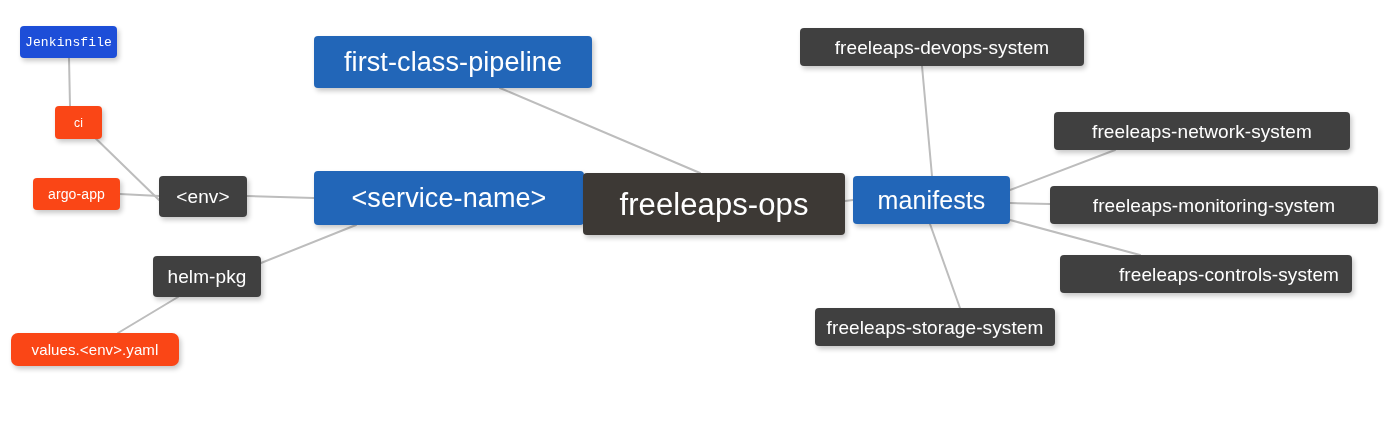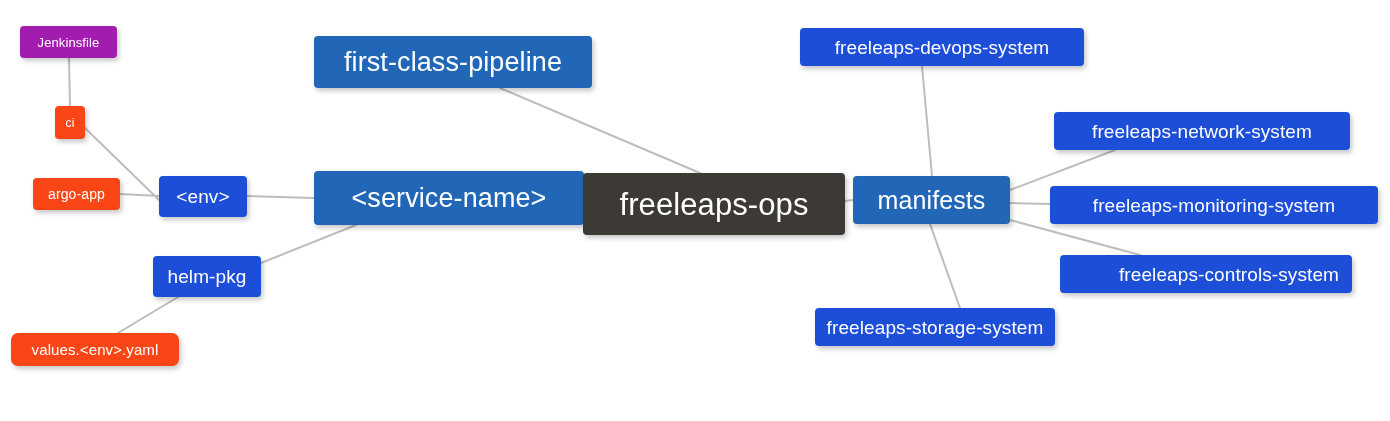--- a/index.html
+++ b/index.html
@@ -19,23 +19,23 @@
     color:#ffffff;
     border-radius:4px;
     white-space:nowrap;
     text-align:center;
     box-shadow:2px 3px 5px rgba(0,0,0,0.22);
     line-height:1;
     letter-spacing:0.1px;
     user-select:none;
   }
   
-  .c-orange{background:#a21caf;}
+  .c-orange{background:#1d4ed8;font-family:Liberation Mono, monospace;}
   .c-red{background:#FA4616;}
-  .c-green{background:#1d4ed8;}
+  .c-green{background:#404040;}
   .c-blue{background:#2266B8;}
   .c-dark{background:#3D3935;}
 </style>
 </head>
 <body>
 
 <div id="canvas">
   <svg id="edges" viewBox="0 0 1390 421" xmlns="http://www.w3.org/2000/svg">
       <line x1="69" y1="58" x2="70" y2="106" stroke="#bdbdbd" stroke-width="2" stroke-linecap="round"></line>
       <line x1="85" y1="128" x2="159" y2="200" stroke="#bdbdbd" stroke-width="2" stroke-linecap="round"></line>
@@ -49,21 +49,21 @@
       <line x1="932" y1="176" x2="922" y2="66" stroke="#bdbdbd" stroke-width="2" stroke-linecap="round"></line>
       <line x1="1010" y1="190" x2="1115" y2="150" stroke="#bdbdbd" stroke-width="2" stroke-linecap="round"></line>
       <line x1="1010" y1="203" x2="1050" y2="204" stroke="#bdbdbd" stroke-width="2" stroke-linecap="round"></line>
       <line x1="1010" y1="220" x2="1140" y2="255" stroke="#bdbdbd" stroke-width="2" stroke-linecap="round"></line>
       <line x1="930" y1="224" x2="960" y2="308" stroke="#bdbdbd" stroke-width="2" stroke-linecap="round"></line>
     </svg>
   <div id="nodes">
       <div class="node c-orange" style="left: 20px; top: 26px; width: 97px; height: 32px; font-size: 13px;">
         <span>Jenkinsfile</span>
       </div>
-      <div class="node c-red" style="left: 55px; top: 106px; width: 30px; height: 33px; font-size: 12px;">
+      <div class="node c-red" style="left: 55px; top: 106px; width: 47px; height: 33px; font-size: 12px;">
         <span>ci</span>
       </div>
       <div class="node c-red" style="left: 33px; top: 178px; width: 87px; height: 32px; font-size: 14px;">
         <span>argo-app</span>
       </div>
       <div class="node c-green" style="left: 159px; top: 176px; width: 88px; height: 41px; font-size: 19px;">
         <span>&lt;env&gt;</span>
       </div>
       <div class="node c-green" style="left: 153px; top: 256px; width: 108px; height: 41px; font-size: 19px;">
         <span>helm-pkg</span>

